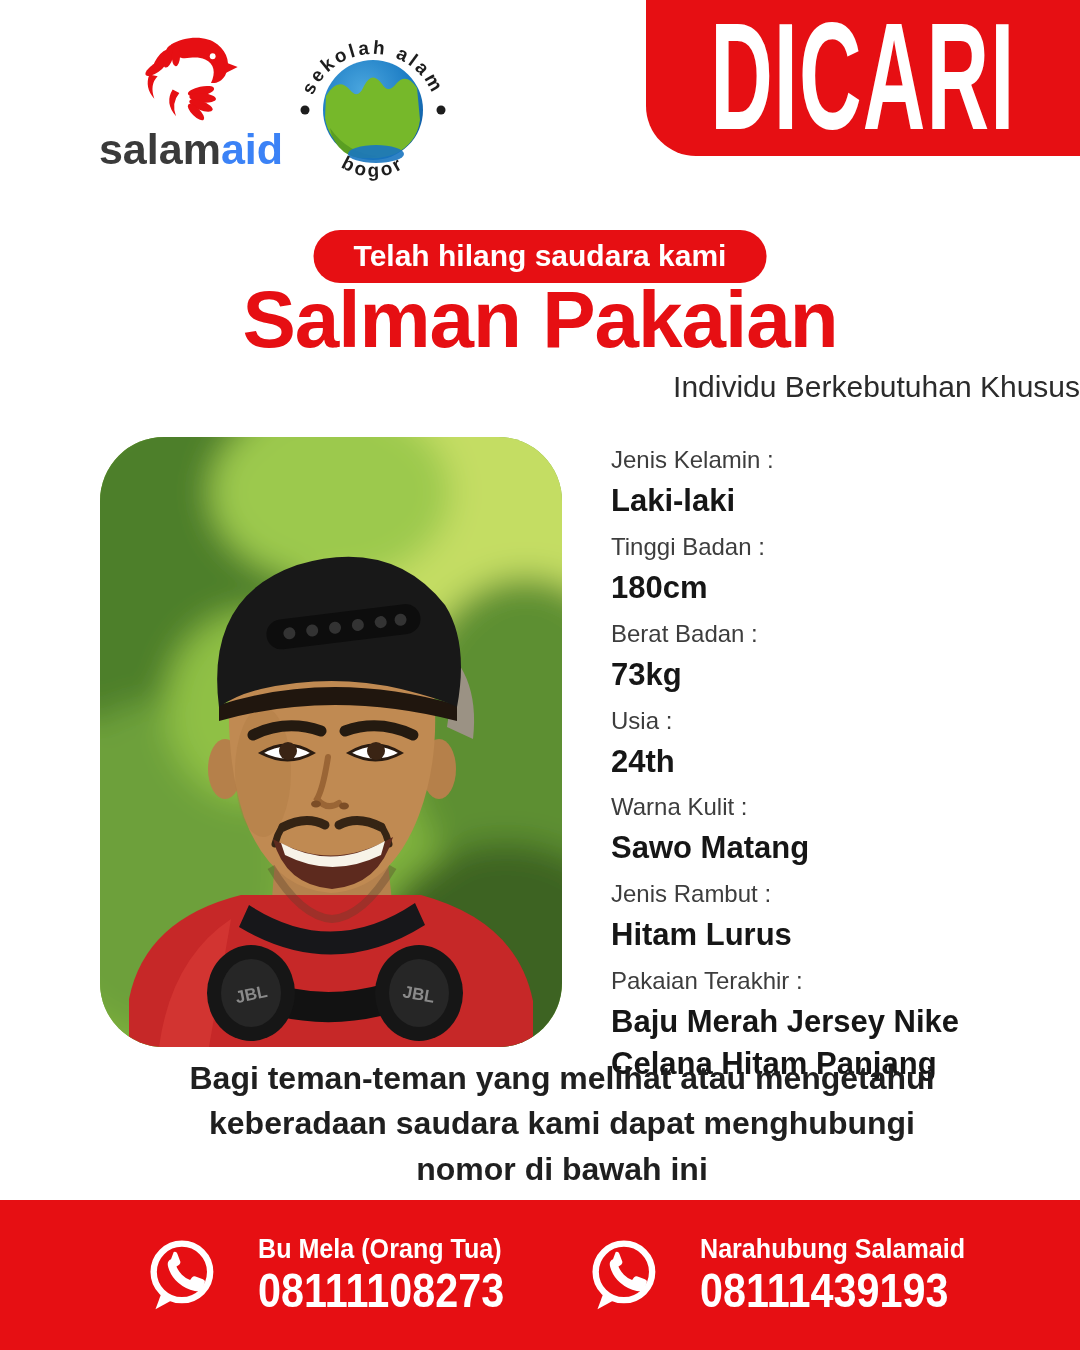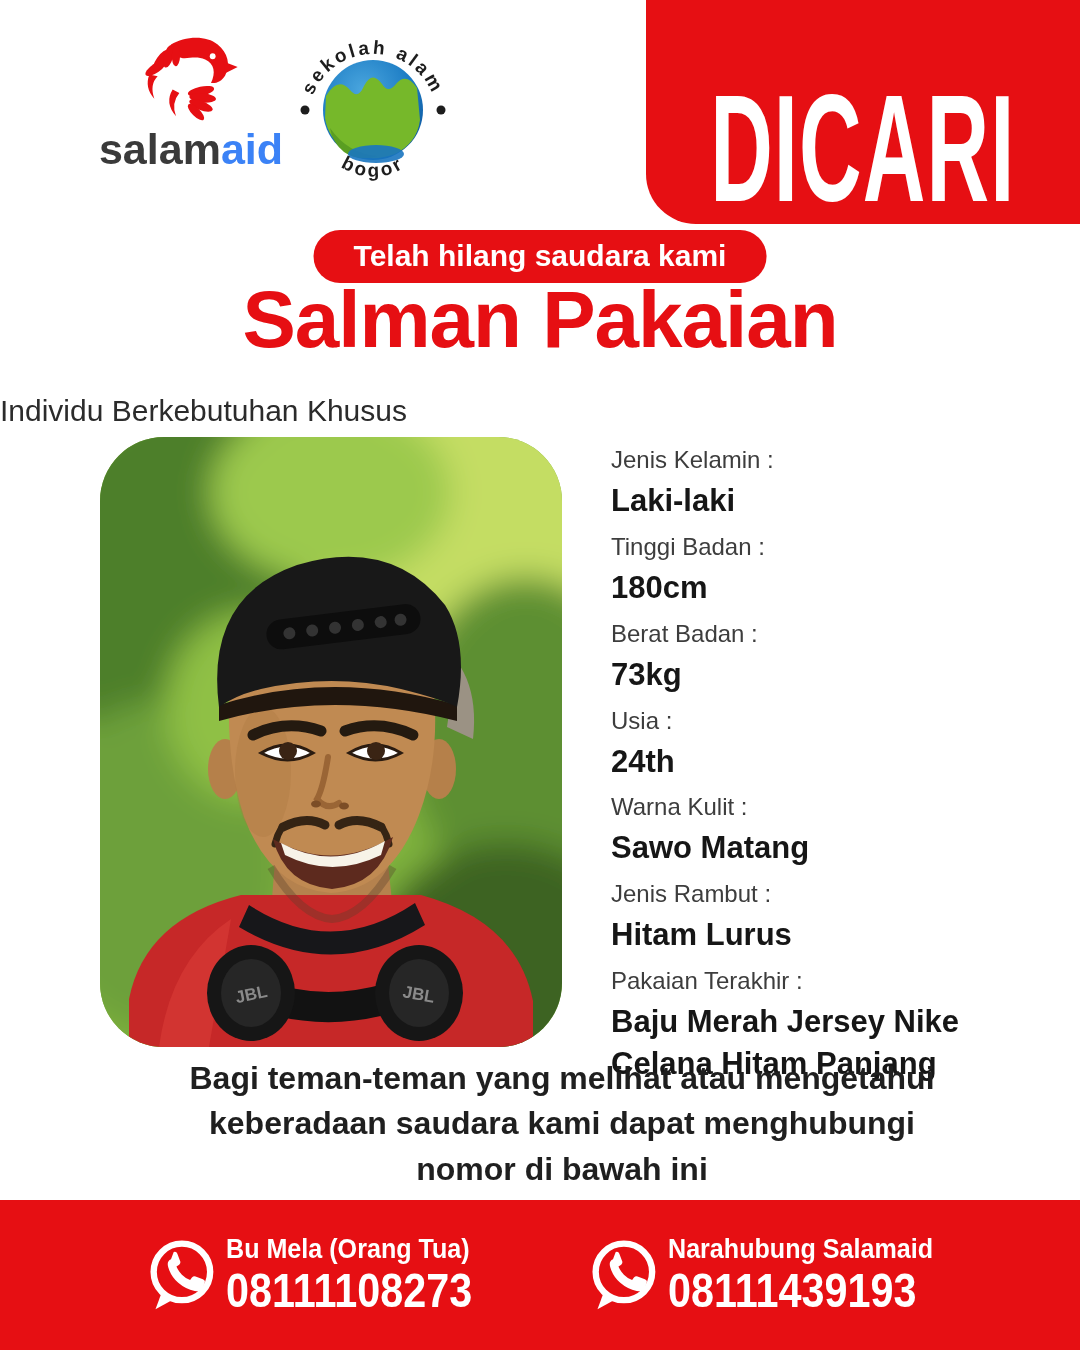--- a/index.html
+++ b/index.html
@@ -12,42 +12,42 @@
   .salamaid-logo { position:absolute; left:96px; top:34px; width:190px; text-align:center; }
   .salamaid-logo svg { width:100px; height:92px; display:block; margin:0 auto; }
   .salamaid-wordmark { font-size:43px; font-weight:bold; color:#3a3a3a; letter-spacing:0; line-height:1; margin-top:2px; }
   .salamaid-wordmark .aid { color:#3b82f6; }
 
   .sab-logo { position:absolute; left:296px; top:16px; width:154px; height:176px; }
   .sab-logo svg { width:100%; height:100%; }
   .sab-arc { font-size:19px; font-weight:bold; letter-spacing:3px; fill:#1d1d1d; font-family:"Liberation Sans",sans-serif; }
 
   .dicari-banner {
-    position:absolute; left:646px; top:0; right:0; height:224px;
+    position:absolute; left:646px; top:0; right:0; height:156px;
     background:#e60f13; border-radius:0 0 0 50px;
-    display:flex; align-items:flex-end; justify-content:center;
+    display:flex; align-items:flex-start; justify-content:center;
   }
   .dicari-text {
     color:#fff; font-weight:bold; font-size:152px; letter-spacing:2px;
     display:inline-block; transform:scale(0.57,1); line-height:1;
   }
 
   
   .status-pill {
     position:absolute; top:230px; left:50%; transform:translateX(-50%);
     background:#e60f13; color:#fff; font-size:30px; font-weight:bold;
     padding:9px 40px 10px; border-radius:30px; white-space:nowrap;
   }
   .person-name {
     position:absolute; top:274px; left:0; width:100%; text-align:center;
     color:#e60f13; font-size:80px; font-weight:bold; letter-spacing:-1px; line-height:1.15;
   }
   .person-category {
-    position:absolute; top:370px; left:0; width:100%; text-align:left;
-    color:#2b2b2b; font-size:30px;margin-top:24px;
+    position:absolute; top:370px; left:0; width:100%; text-align:right;
+    color:#2b2b2b; font-size:30px;
   }
 
   
   .person-photo {
     position:absolute; left:100px; top:437px; width:462px; height:610px;
     border-radius:64px; overflow:hidden; background:#7fb23c;
   }
   .person-photo svg { display:block; width:100%; height:100%; }
 
   
@@ -57,21 +57,21 @@
   .detail-value { font-size:31px; font-weight:bold; color:#161616; white-space:pre-line; line-height:1.35; }
 
   
   .contact-message {
     position:absolute; top:1056px; left:0; width:100%; text-align:center;
     font-size:32px; font-weight:bold; color:#1f1f1f; line-height:1.42; white-space:pre-line;padding-left:44px;
   }
 
   
   .contact-bar { position:absolute; left:0; right:0; bottom:0; height:150px; background:#e60f13; }
-  .contact-item { position:absolute; top:50%; transform:translateY(-50%); display:flex; align-items:center; gap:4px; }
+  .contact-item { position:absolute; top:50%; transform:translateY(-50%); display:flex; align-items:center; gap:36px; }
   .contact-item.first { left:140px; }
   .contact-item.second { left:582px; }
   .contact-item svg { width:82px; height:82px; flex:0 0 auto; }
   .contact-text { color:#fff; }
   .contact-name { font-size:27px; font-weight:bold; transform:scale(0.93,1); transform-origin:left center; white-space:nowrap; }
   .contact-phone { font-size:47px; font-weight:bold; transform:scale(0.88,1.02); transform-origin:left center; white-space:nowrap; line-height:1.1; }
 </style>
 </head>
 <body>
 

